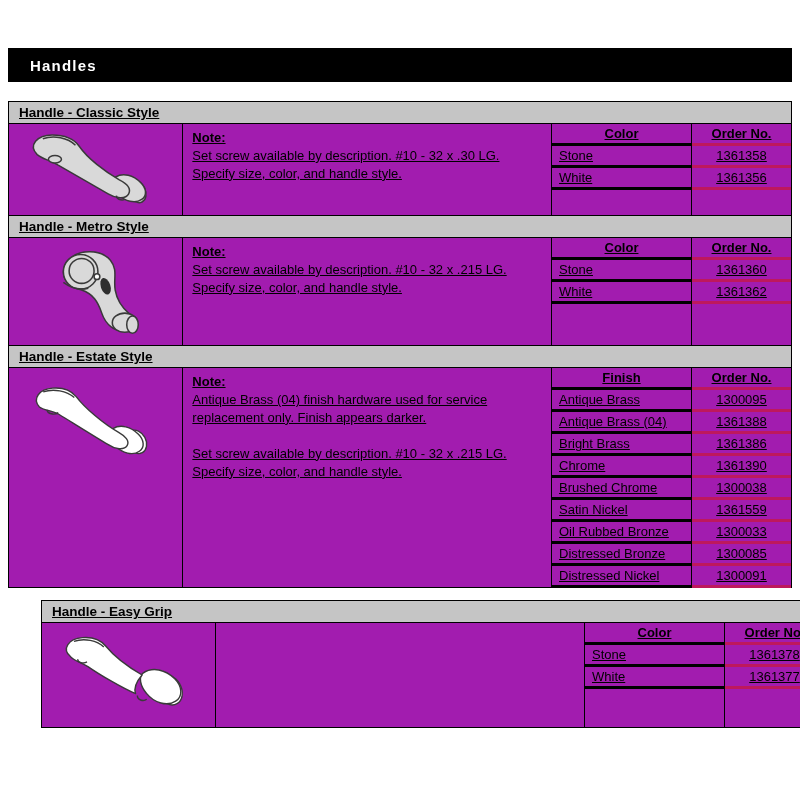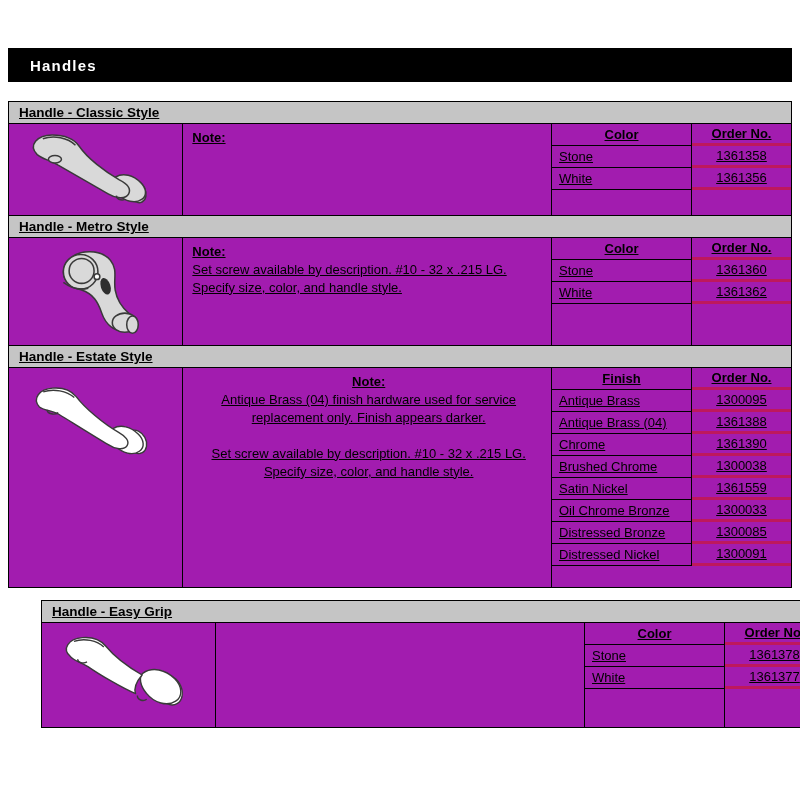--- a/index.html
+++ b/index.html
@@ -40,21 +40,21 @@
     width: 370px; border-right: 1px solid #000;
     padding: 5px 6px 0 9px; font-size: 13px; line-height: 1.38;
   }
   .note-label { font-weight: bold; }
   .note-para + .note-para { margin-top: 18px; }
 
   .cell-table { width: 239px; display: flex; flex-direction: column; font-size: 13px; }
   .trow { display: flex; flex: 0 0 auto; }
   .trow .c1 {
     width: 140px; height: 22px;
-    border-right: 1px solid #000; border-bottom: 1px solid #000000;
+    border-right: 1px solid #000; border-bottom: 3px solid #000000;
     display: flex; align-items: center; padding-left: 7px;
   }
   .trow .c2 {
     width: 99px; height: 22px;
     border-bottom: 3px solid #be185d;
     display: flex; align-items: center; justify-content: center;
   }
   .trow.thead .c1, .trow.thead .c2 { font-weight: bold; justify-content: center; padding-left: 0; }
   .trow.filler { flex: 1 1 auto; }
   .trow.filler .c1, .trow.filler .c2 { height: auto; border-bottom: none; }
@@ -82,20 +82,21 @@
             <path d="M96 50 C104 45 115 48 123 56 C129 62 130 70 124 74 C117 79 106 76 99 69 C93 63 91 53 96 50 Z"></path>
             <path d="M12 26 C2 16 12 5 28 5 C42 5 52 10 57 17 C66 30 84 44 100 53 C108 57 113 62 110 68 C107 74 96 73 88 68 C72 59 48 45 34 37 C26 32 18 31 12 26 Z"></path>
             <path d="M18 9 C30 5 45 8 53 16" fill="none"></path>
             <ellipse cx="31" cy="31" rx="7" ry="4"></ellipse>
             <path d="M97 70 a6 4 0 0 0 9 4" fill="none"></path>
           </g>
         </svg>
       </div>
       <div class="cell-note">
         <div class="note-label">Note:</div>
+        <div class="note-para">Set screw available by description. #10 - 32 x .30 LG. Specify size, color, and handle style.</div>
       </div>
       <div class="cell-table">
         <div class="trow thead">
           <div class="c1">Color</div>
           <div class="c2">Order No.</div>
         </div>
         <div class="trow">
           <div class="c1">Stone</div>
           <div class="c2">1361358</div>
         </div>
@@ -148,21 +149,21 @@
           <div class="c2">1361362</div>
         </div>
         <div class="trow filler">
           <div class="c1"></div>
           <div class="c2"></div>
         </div>
       </div>
     </div>
   </div>
 
-  <div class="section" style="top:345px;text-align:center;">
+  <div class="section" style="top:345px;">
     <div class="sec-header">
       <span>Handle - Estate Style</span>
     </div>
     <div class="sec-body" style="height:220px;">
       <div class="cell-image top">
         <svg class="handle-svg" width="132" height="78" viewBox="0 0 140 82">
           <g stroke="#3a3a3a" stroke-width="1.5" fill="#ffffff" stroke-linejoin="round">
             <ellipse cx="113" cy="61" rx="10" ry="13" transform="rotate(-28 113 61)"></ellipse>
             <path d="M88 47 C96 42 107 45 115 53 C121 59 122 67 116 71 C109 76 98 73 91 66 C85 60 83 50 88 47 Z"></path>
             <path d="M10 24 C2 15 10 5 24 4 C36 3 44 7 49 13 C58 25 78 42 94 51 C101 55 106 60 103 65 C100 70 90 69 83 64 C68 55 44 40 31 32 C23 27 15 28 10 24 Z"></path>
@@ -183,33 +184,37 @@
         </div>
         <div class="trow">
           <div class="c1">Antique Brass</div>
           <div class="c2">1300095</div>
         </div>
         <div class="trow">
           <div class="c1">Antique Brass (04)</div>
           <div class="c2">1361388</div>
         </div>
         <div class="trow">
+          <div class="c1">Bright Brass</div>
+          <div class="c2">1361386</div>
+        </div>
+        <div class="trow">
           <div class="c1">Chrome</div>
           <div class="c2">1361390</div>
         </div>
         <div class="trow">
           <div class="c1">Brushed Chrome</div>
           <div class="c2">1300038</div>
         </div>
         <div class="trow">
           <div class="c1">Satin Nickel</div>
           <div class="c2">1361559</div>
         </div>
         <div class="trow">
-          <div class="c1">Oil Chrome Bronze</div>
+          <div class="c1">Oil Rubbed Bronze</div>
           <div class="c2">1300033</div>
         </div>
         <div class="trow">
           <div class="c1">Distressed Bronze</div>
           <div class="c2">1300085</div>
         </div>
         <div class="trow">
           <div class="c1">Distressed Nickel</div>
           <div class="c2">1300091</div>
         </div>

